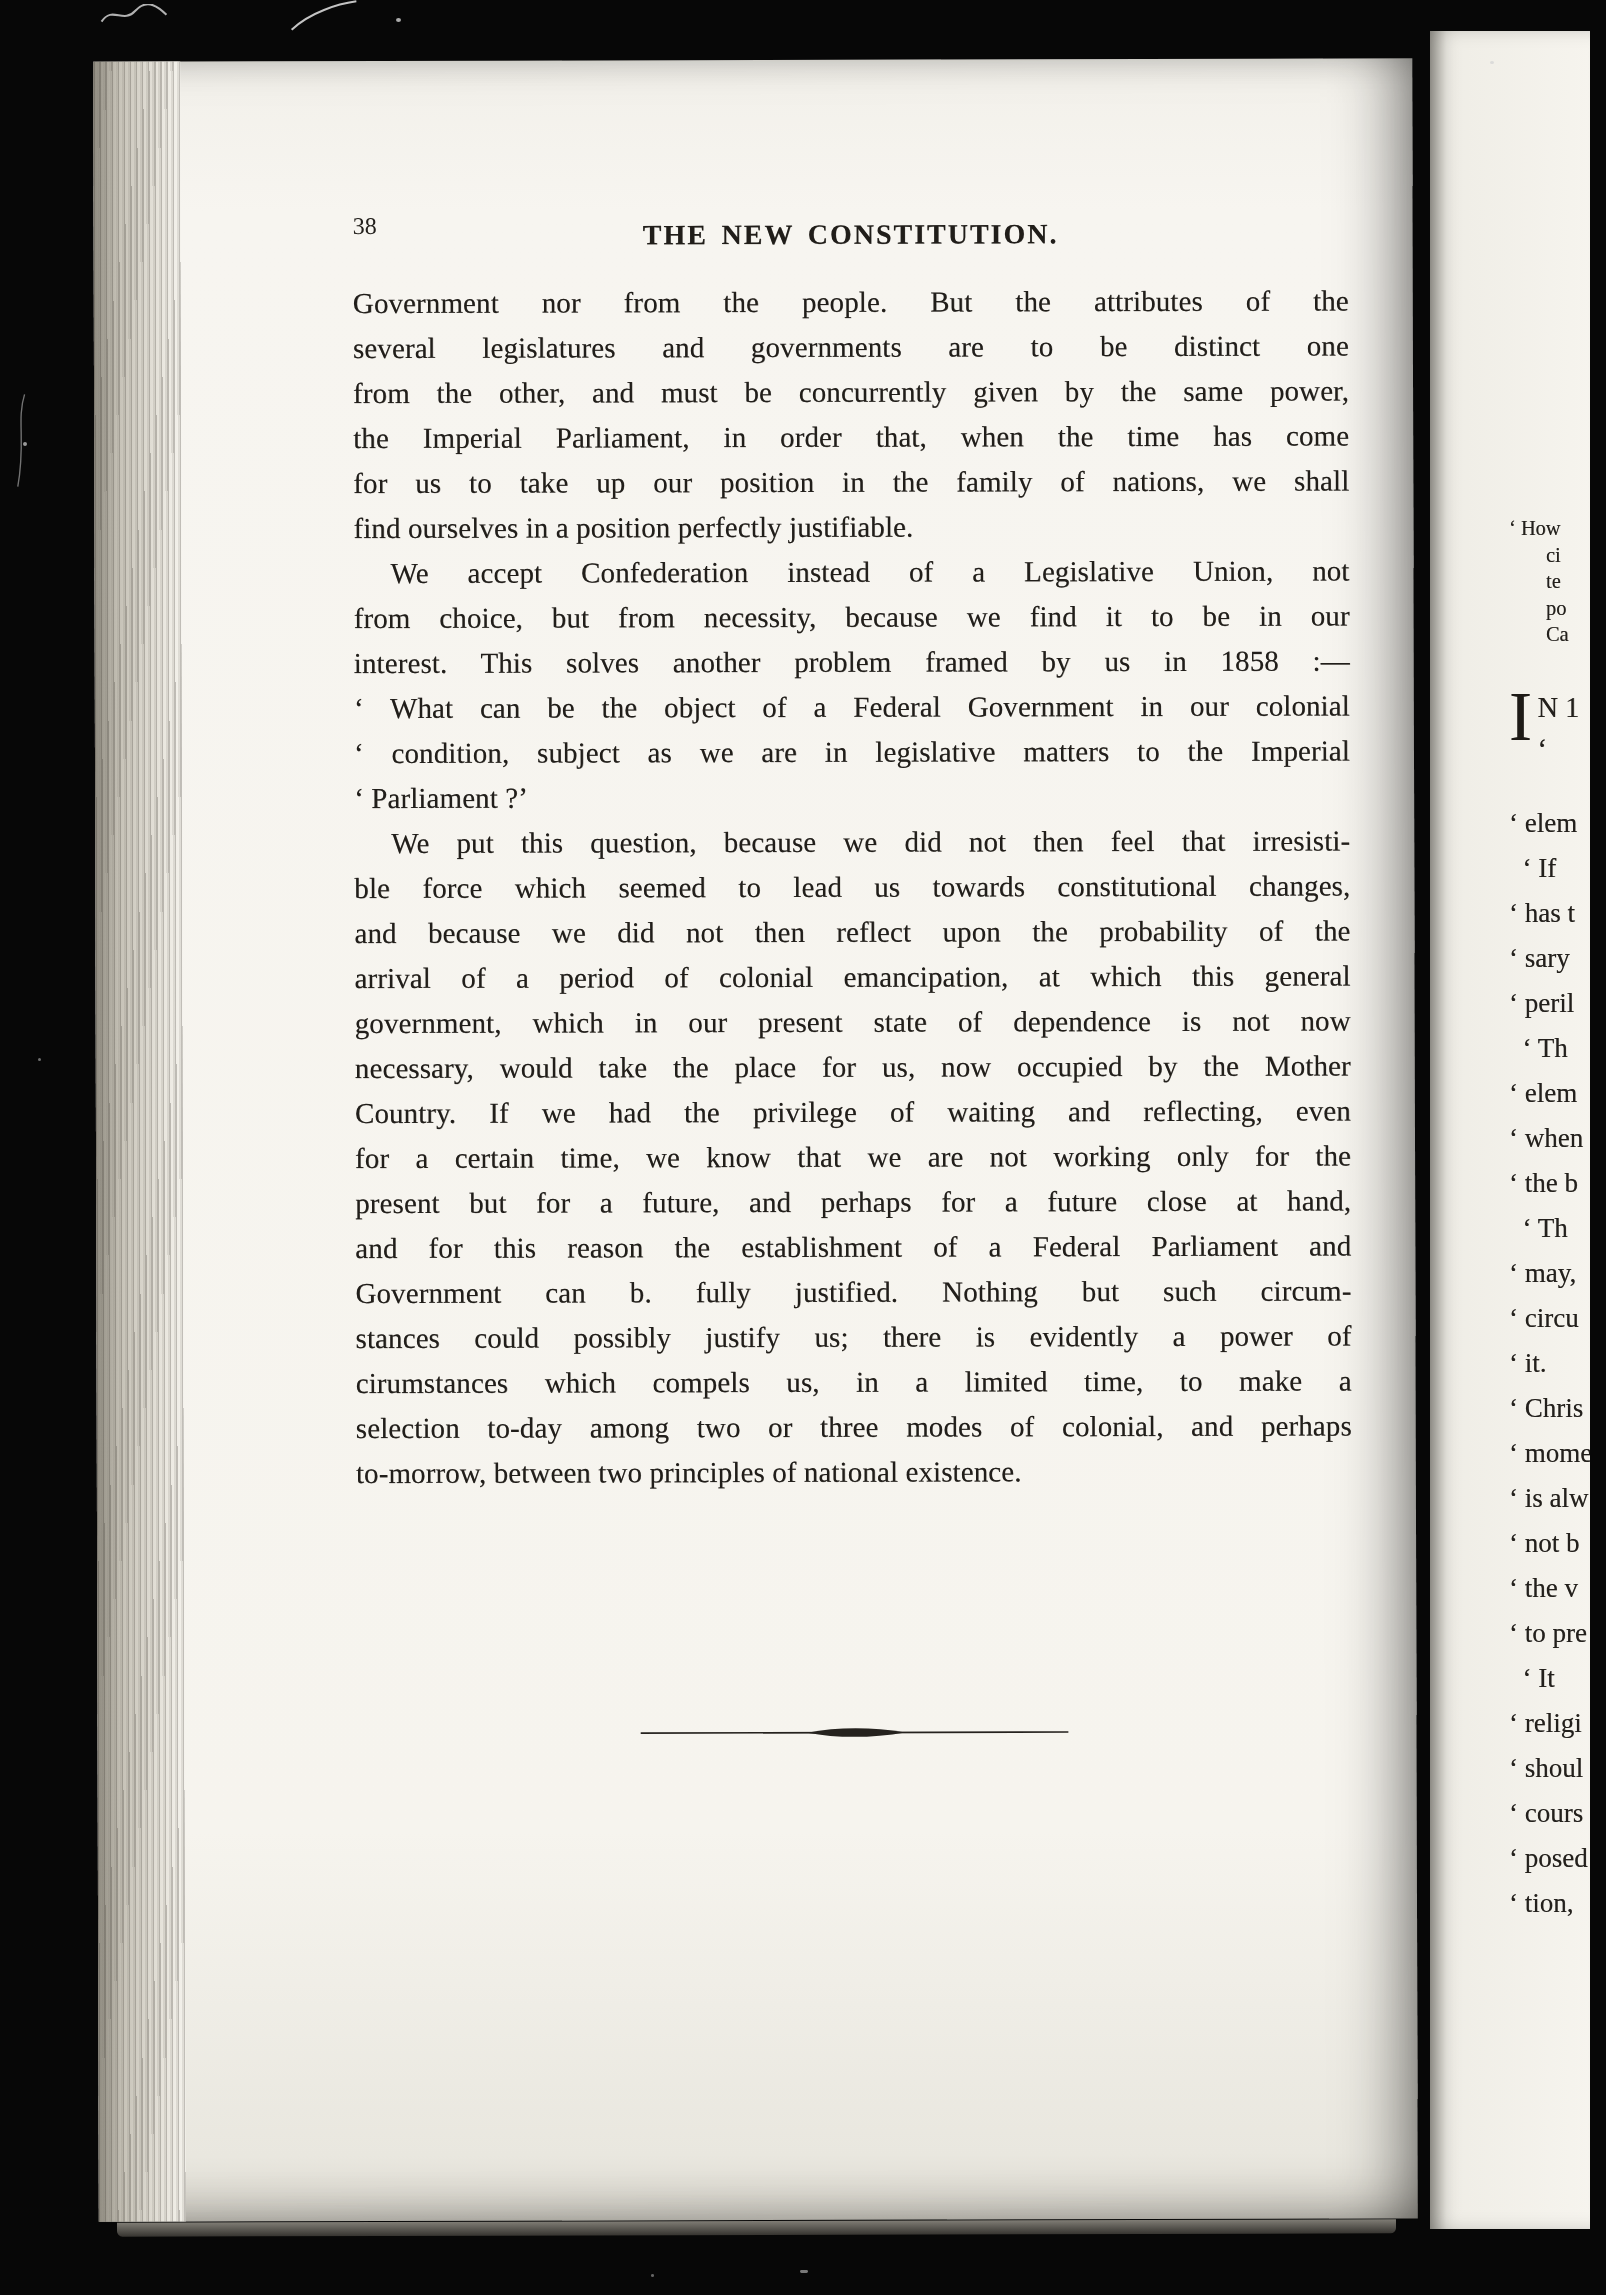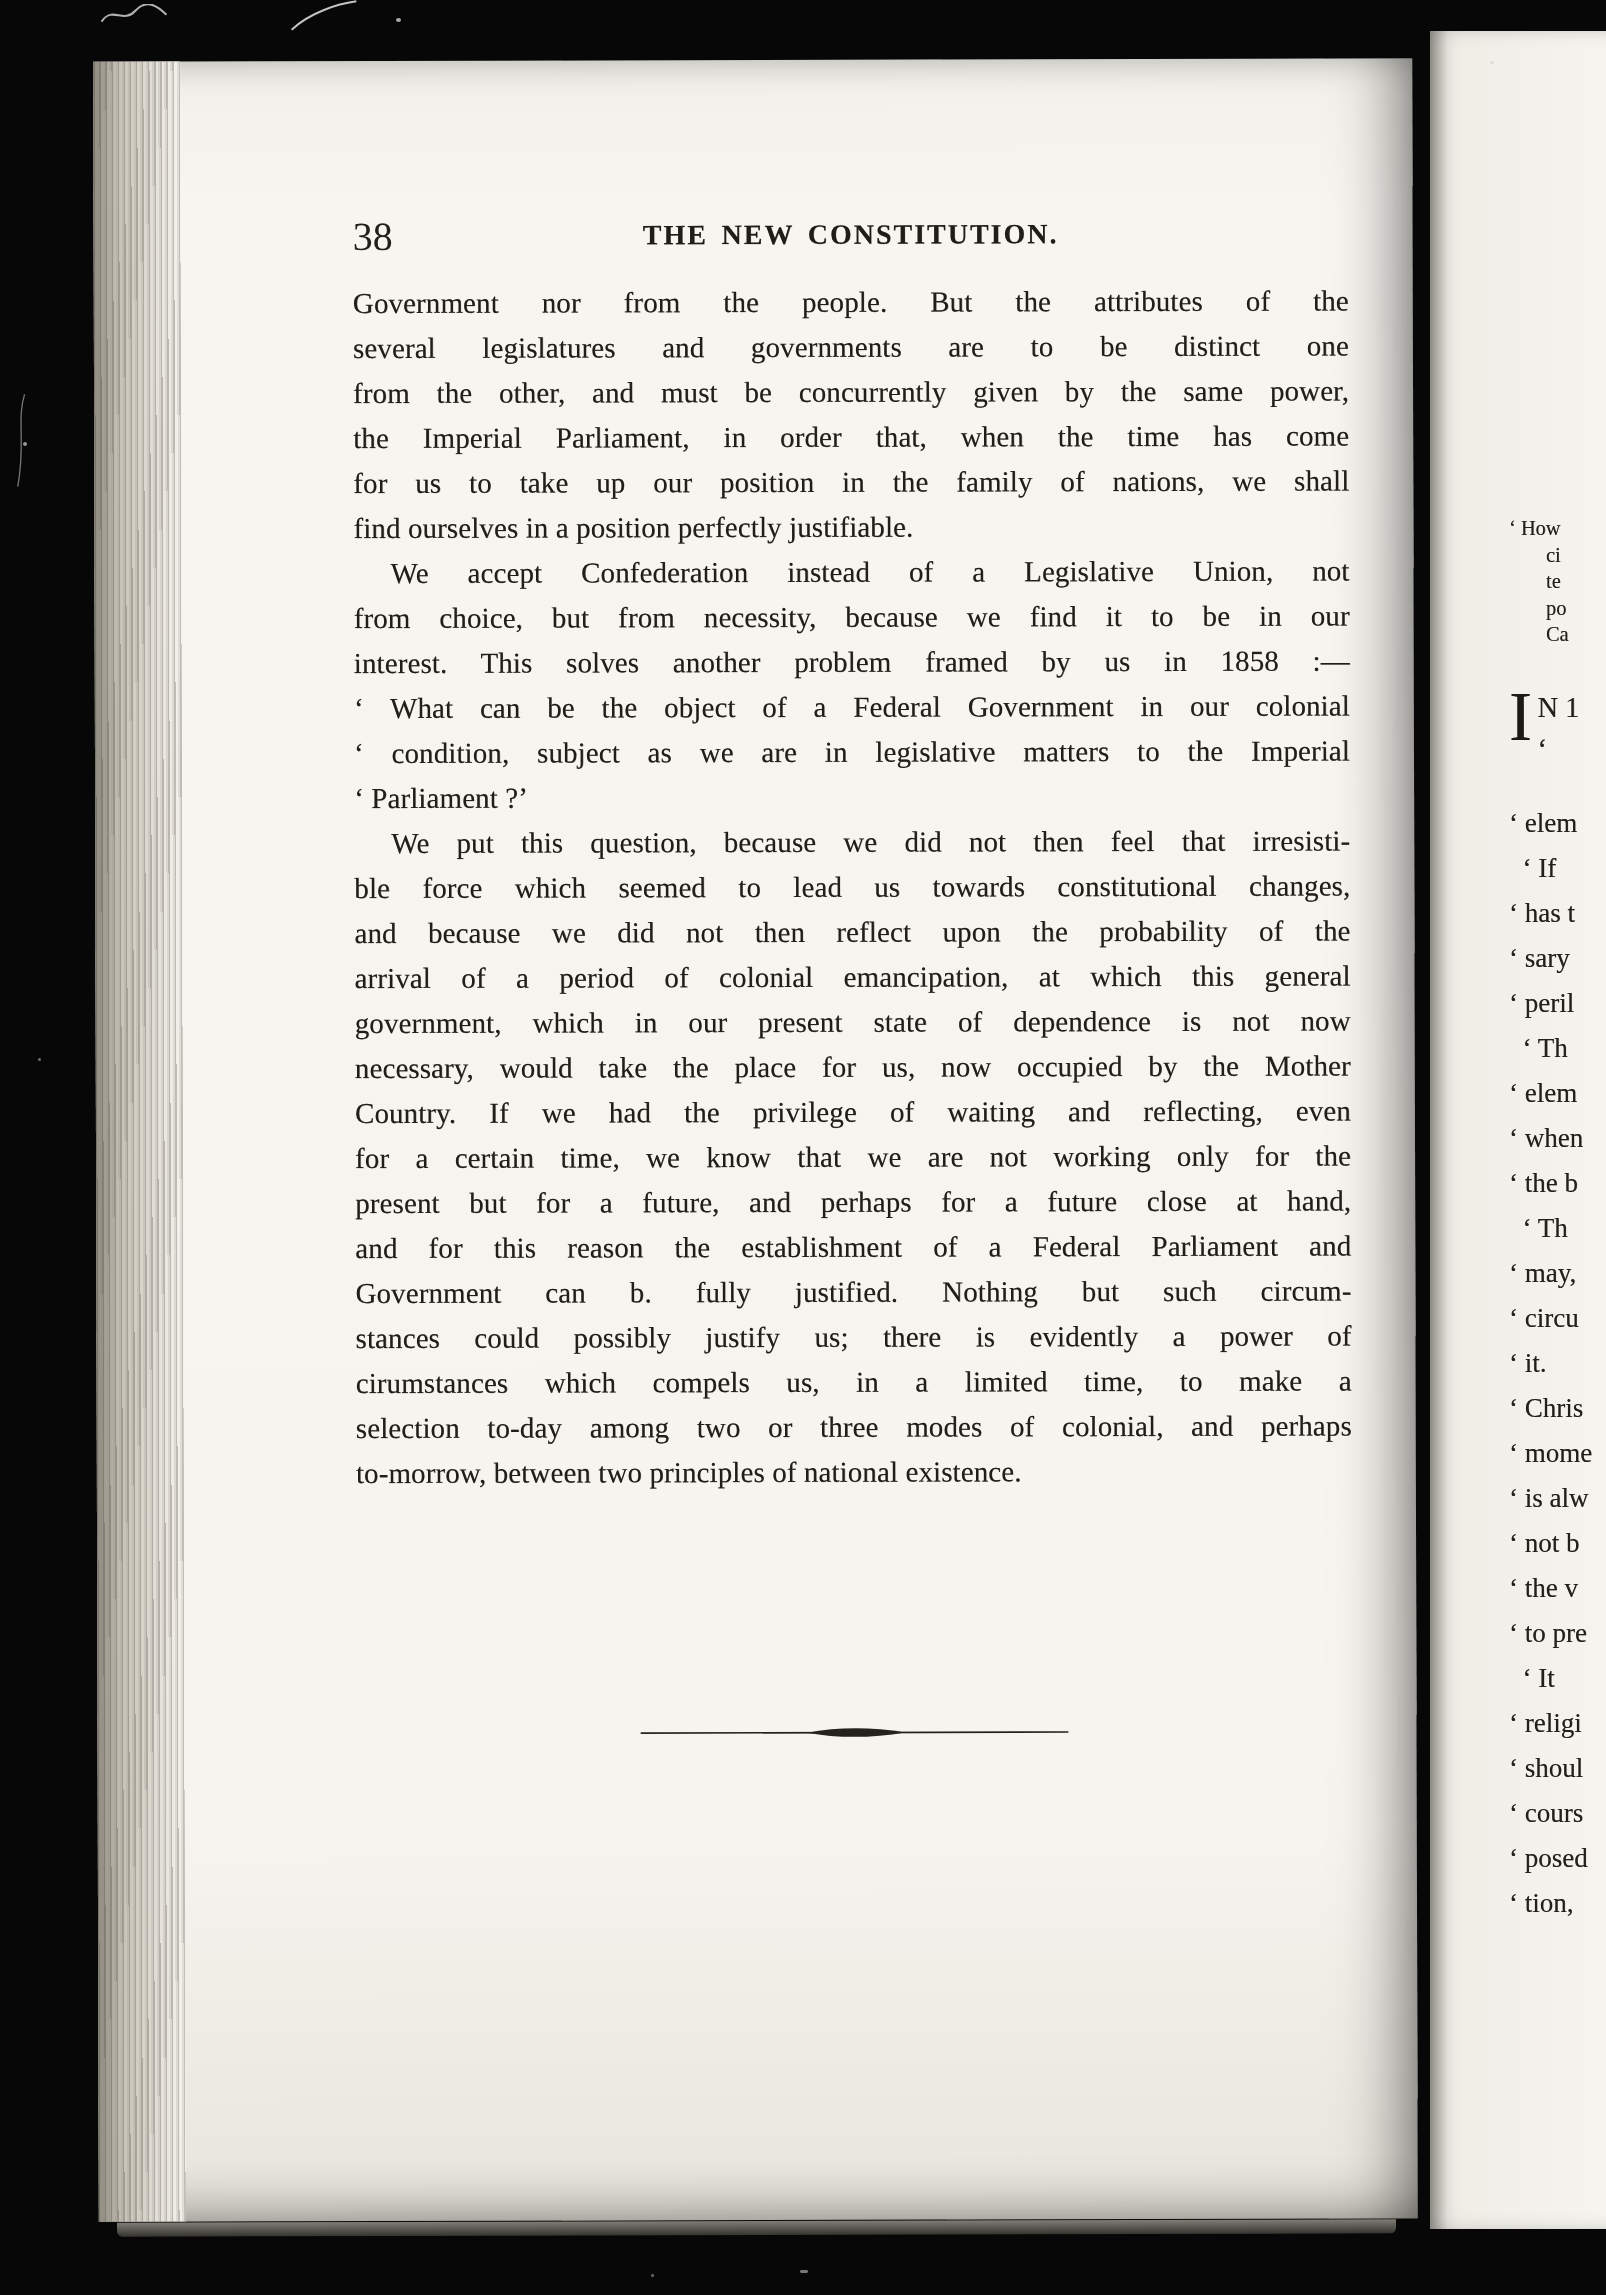--- a/index.html
+++ b/index.html
@@ -19,21 +19,21 @@
     transform:rotate(-0.15deg);
   }
   .edge-stack{
     position:absolute;left:0;top:0;bottom:0;width:87px;
     background:
       repeating-linear-gradient(90deg, rgba(60,55,48,.28) 0 1.4px, rgba(255,255,255,0) 1.4px 4.1px, rgba(120,115,105,.16) 4.1px 6.1px),
       linear-gradient(90deg,#8f8b80 0%,#c6c2b7 28%,#e9e6de 78%,#f4f2ec 100%);
   }
   .content{position:absolute;left:259px;top:0;width:996px;}
   .header-row{position:relative;margin-top:151px;height:45px;}
-  .page-number{position:absolute;left:0;top:1.4px;font-size:40px;color:#23201c;}
+  .page-number{position:absolute;left:0;top:1.4px;font-size:24px;color:#23201c;}
   .running-title{
     text-align:center;font-size:28px;font-weight:700;letter-spacing:2px;word-spacing:4.7px;
     color:#201d19;padding-top:8.1px;
     text-shadow:0.3px 0.2px 0.3px rgba(32,29,25,.45);
   }
   .body-text{
     margin-top:24.4px;font-size:29px;line-height:45px;color:#211e1a;
     text-shadow:0.3px 0.2px 0.4px rgba(33,30,26,.5);
   }
   .line{text-align:justify;text-align-last:justify;letter-spacing:0.1px;}
@@ -41,21 +41,21 @@
   .line.first{text-indent:37px;}
   .divider-wrap{margin-top:229px;text-align:center;}
   .divider-wrap svg{display:inline-block;}
   .page-bottom-edge{
     position:absolute;left:117px;top:2221px;width:1279px;height:13.6px;
     background:linear-gradient(180deg,#b3afa4,#4b4842);opacity:.7;
     transform:rotate(-0.15deg);border-radius:0 0 5.4px 5.4px;
   }
   
   .page-right{
-    position:absolute;left:1430px;top:31px;width:176px;height:2198px;overflow:hidden;
+    position:absolute;left:1430px;top:31px;width:160px;height:2198px;overflow:hidden;
     background:linear-gradient(90deg,#cfccc3 0%,#efede6 10%,#f6f4ee 100%);
     box-shadow:inset 15px 0 23px -11px rgba(0,0,0,.5);
   }
   .rp-content{position:absolute;left:79px;top:0;width:285px;color:#23201c;
     text-shadow:0.3px 0.2px 0.4px rgba(33,30,26,.5);}
   .rp-note{margin-top:484px;font-size:20.4px;line-height:26.5px;}
   .note-line{white-space:pre;}
   .note-line:not(:first-child){padding-left:37px;}
   .rp-dropcap{margin-top:39px;overflow:hidden;}
   .dropcap{float:left;font-size:69px;line-height:61px;margin-right:5.4px;color:#1d1a16;}

